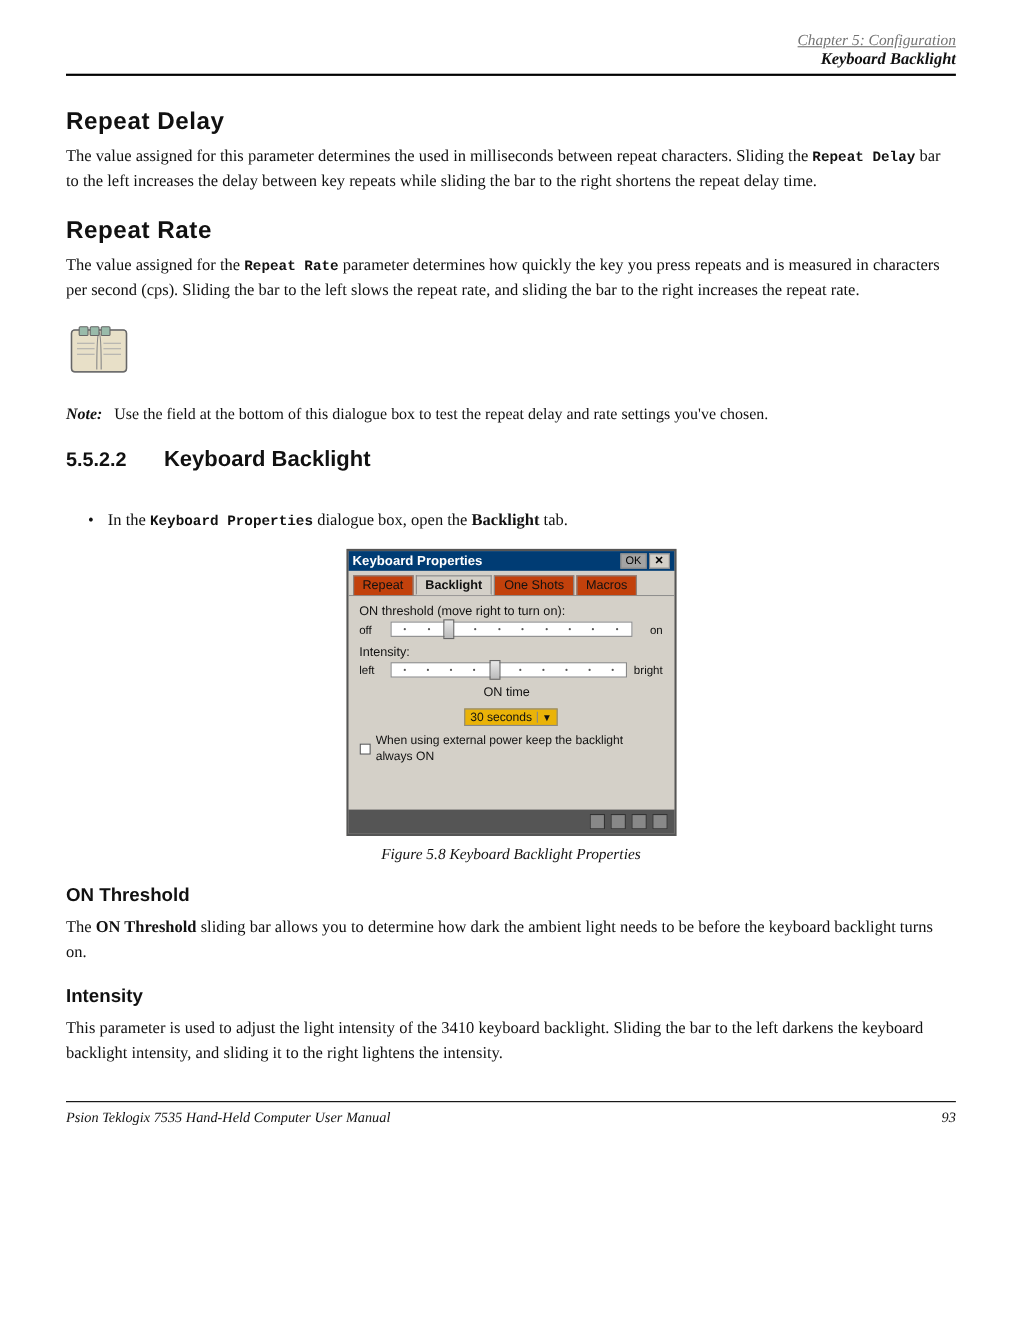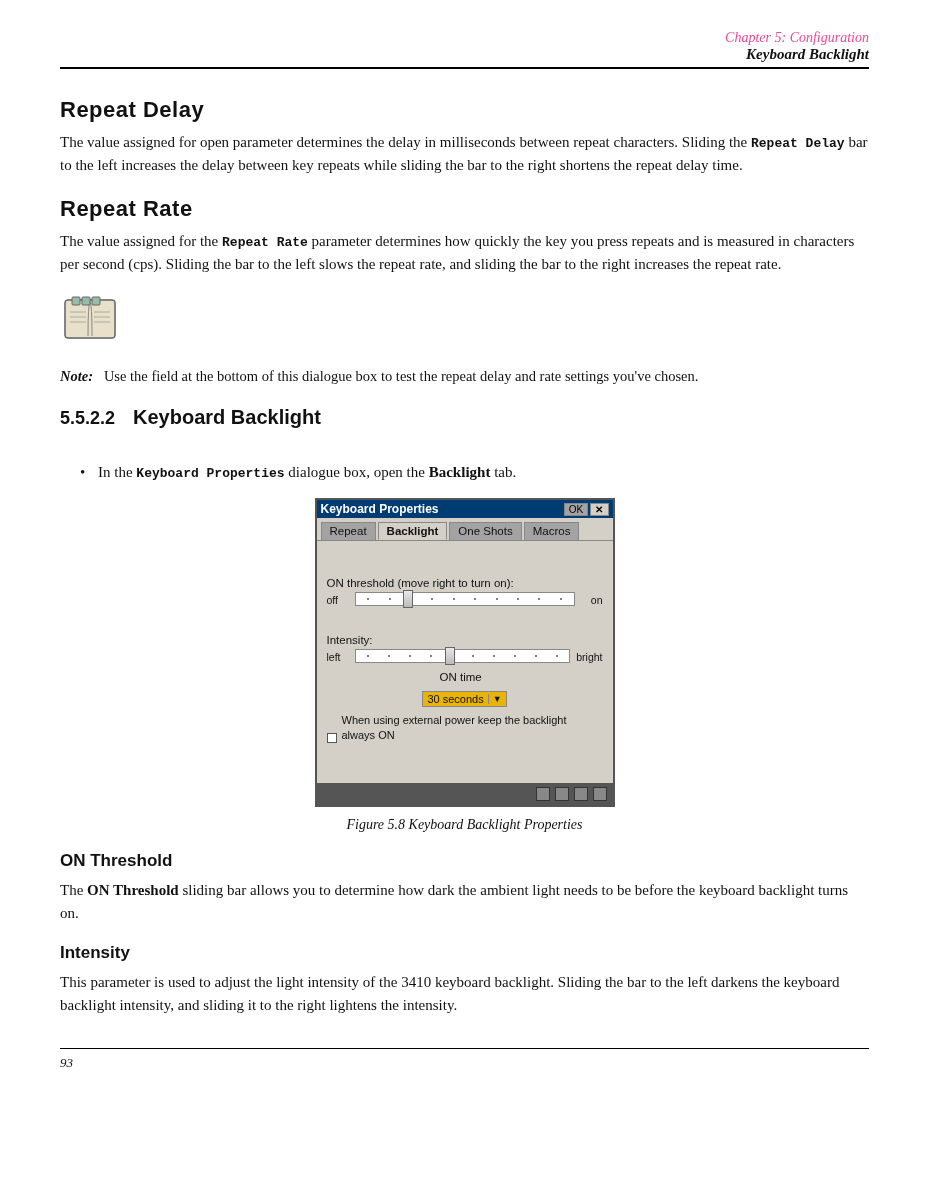--- a/index.html
+++ b/index.html
@@ -21,21 +21,22 @@
     
     .page-header {
       text-align: right;
       border-bottom: 2px solid #000;
       padding-bottom: 4px;
       margin-bottom: 28px;
     }
     .page-header .chapter-line {
       font-style: italic;
       font-size: 14px;
-      color: #ec4899;
+      color: #737373;
+      text-decoration: underline;
     }
     .page-header .section-title {
       font-weight: bold;
       font-style: italic;
       font-size: 15px;
     }
 
     
     .section-h2 {
       font-family: 'Arial', sans-serif;
@@ -172,42 +173,41 @@
       flex-direction: row;
       background: #d4d0c8;
       border-bottom: 1px solid #888;
       padding-top: 4px;
       padding-left: 4px;
     }
     .tab {
       padding: 2px 8px;
       border: 1px solid #888;
       border-bottom: none;
-      background: #a3a3a3;
+      background: #c2410c;
       font-size: 11.5px;
       cursor: pointer;
       margin-right: 2px;
     }
     .tab.active {
       background: #d4d0c8;
       font-weight: bold;
       border-bottom: 1px solid #d4d0c8;
       z-index: 1;
       position: relative;
     }
 
     
     .dialog-content {
       padding: 8px 10px 6px 10px;
       background: #d4d0c8;
     }
 
     .dialog-row {
       margin-bottom: 8px;
-      margin-top: 28px;
     }
 
     .dialog-label {
       font-size: 11.5px;
       margin-bottom: 3px;
     }
 
     .slider-row {
       display: flex;
       align-items: flex-end;
@@ -273,21 +273,21 @@
     }
     .on-time-select .select-arrow {
       border-left: 1px solid #888;
       padding-left: 4px;
       font-size: 9px;
     }
 
     
     .checkbox-row {
       display: flex;
-      align-items: flex-end;
+      align-items: center;
       gap: 5px;
       margin: 4px 0;
       font-size: 11px;
       line-height: 1.35;
     }
     .checkbox-box {
       width: 10px;
       height: 10px;
       border: 1px solid #555;
       background: #fff;
@@ -344,21 +344,21 @@
 
 <div class="page">
 
   <div class="page-header">
     <div class="chapter-line">Chapter  5:  Configuration</div>
     <div class="section-title">Keyboard Backlight</div>
   </div>
 
   <div class="section-h2">Repeat  Delay</div>
   <p>
-    <span>The value assigned for open parameter determines the delay in milliseconds between repeat characters. Sliding the </span><span class="bold-mono">Repeat  Delay</span><span> bar to the left increases the delay between key repeats while sliding the bar to the right shortens the repeat delay time.</span>
+    <span>The value assigned for this parameter determines the used in milliseconds between repeat characters. Sliding the </span><span class="bold-mono">Repeat  Delay</span><span> bar to the left increases the delay between key repeats while sliding the bar to the right shortens the repeat delay time.</span>
   </p>
 
   <div class="section-h2">Repeat  Rate</div>
   <p>
     <span>The value assigned for the </span><span class="bold-mono">Repeat  Rate</span><span> parameter determines how quickly the key you press repeats and is measured in characters per second (cps). Sliding the bar to the left slows the repeat rate, and sliding the bar to the right increases the repeat rate.</span>
   </p>
 
   <div class="note-block">
     <div class="note-icon">
       
@@ -380,21 +380,21 @@
         <rect x="22" y="5" width="8" height="8" rx="1" fill="#9ba" stroke="#666" stroke-width="1"></rect>
         <rect x="32" y="5" width="8" height="8" rx="1" fill="#9ba" stroke="#666" stroke-width="1"></rect>
       </svg>
     </div>
     <div class="note-text">
       <span class="note-label">Note:</span>
       <span>&nbsp;&nbsp;<span>Use the field at the bottom of this dialogue box to test the repeat delay and rate settings you've chosen.</span></span>
     </div>
   </div>
 
-  <div style="display:flex; align-items:baseline; gap:18px; margin-top:10px; margin-bottom:10px;">
+  <div style="display:flex; align-items:baseline; gap:34px; margin-top:10px; margin-bottom:10px;">
     <span class="subsection-number">5.5.2.2</span>
     <span class="section-h3" style="margin:0;">Keyboard  Backlight</span>
   </div>
 
   <ul class="bullet-list">
     <li>
       <span>In the </span><span class="bold-mono">Keyboard  Properties</span><span> dialogue box, open the </span><strong><span>Backlight</span></strong><span> tab.</span>
     </li>
   </ul>
 
@@ -493,16 +493,17 @@
 
   <div class="section-h4">ON  Threshold</div>
   <p>
     <span>The </span><strong><span>ON Threshold</span></strong><span> sliding bar allows you to determine how dark the ambient light needs to be before the keyboard backlight turns on.</span>
   </p>
 
   <div class="section-h4">Intensity</div>
   <p>This parameter is used to adjust the light intensity of the 3410 keyboard backlight. Sliding the bar to the left darkens the keyboard backlight intensity, and sliding it to the right lightens the intensity.</p>
 
   <div class="page-footer">
+    <span>Psion Teklogix 7535 Hand-Held Computer User Manual</span>
     <span>93</span>
   </div>
 
 </div>
 
 </body></html>

